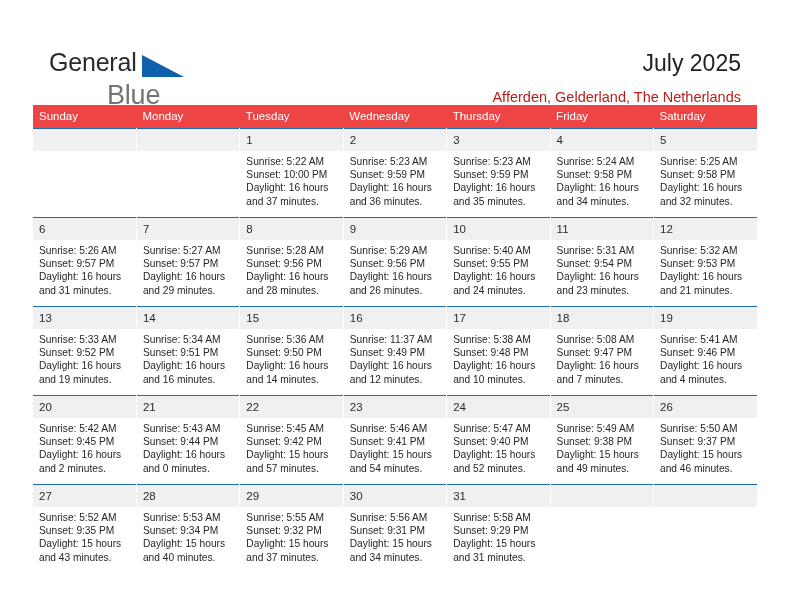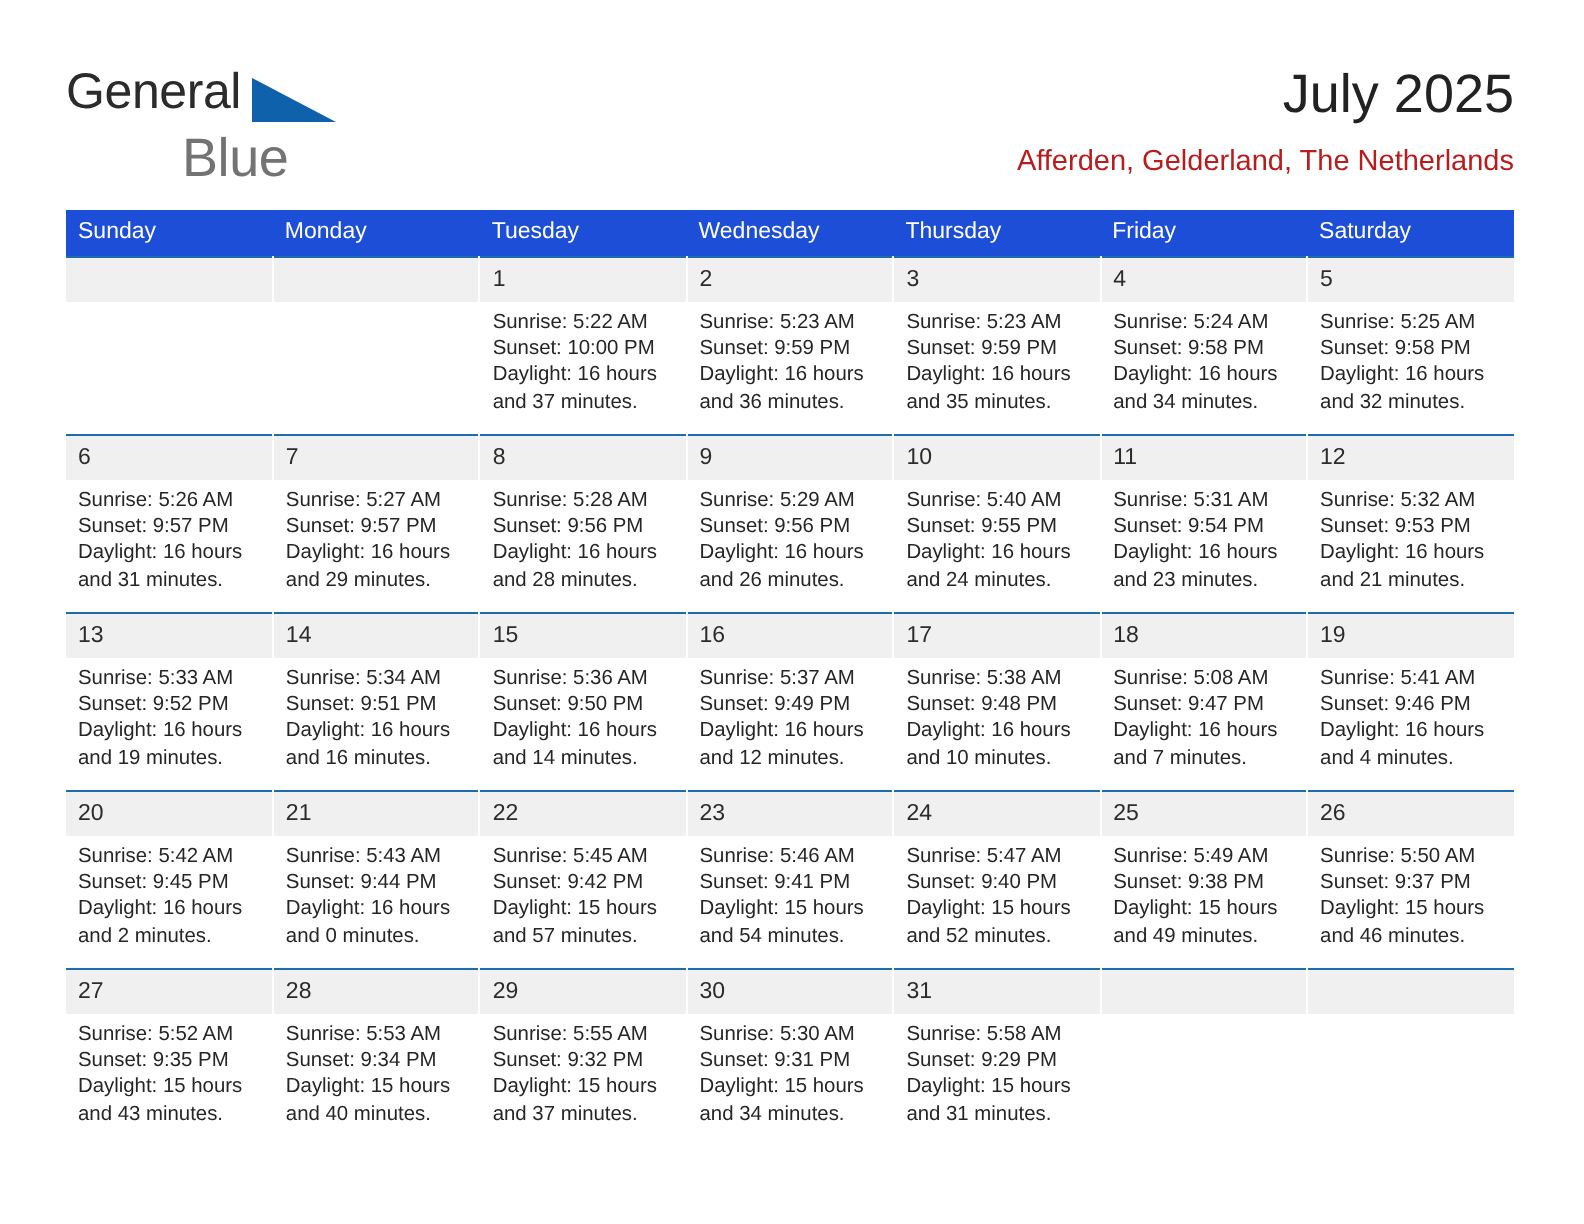--- a/index.html
+++ b/index.html
@@ -4,21 +4,21 @@
 <title>July 2025 Sunrise Sunset Calendar</title>
 <style>
   * { margin:0; padding:0; box-sizing:border-box; }
   html, body {
     width:792px; height:612px;
     background:#ffffff;
     font-family:"Liberation Sans", sans-serif;
     color:#1a1a1a;
     overflow:hidden;
   }
-  .page { position:relative; width:792px; height:612px; padding:0;border-radius:22px; }
+  .page { position:relative; width:792px; height:612px; padding:16px;border-radius:22px; }
 
   
   .top { position:relative; height:72px; }
 
   .logo { position:absolute; left:33px; top:32px; width:170px; height:48px; }
   .logo-general {
     position:absolute; left:0; top:0;
     font-size:25px; line-height:28px;
     color:#2b2b2b; letter-spacing:-0.2px;
     font-weight:400;
@@ -26,36 +26,36 @@
   .logo-tri { position:absolute; left:93px; top:7px; }
   .logo-blue {
     position:absolute; left:58px; top:33px;
     font-size:27px; line-height:28px;
     color:#737373; letter-spacing:-0.2px;
     font-weight:400;
   }
 
   .titles { position:absolute; right:35px; top:30px; text-align:right; }
   .cal-title {
-    font-size:27px; line-height:34px; color:#222222; font-weight:400;
+    font-size:23px; line-height:34px; color:#222222; font-weight:400;
   }
   .cal-subtitle {
     margin-top:8px;
     font-size:14.5px; line-height:18px; color:#b91c1c; font-weight:400;
   }
 
   
   .cal {
     position:absolute; left:33px; top:105px;
     width:724px;
     border-collapse:collapse;
     table-layout:fixed;
   }
   .cal th {
-    background:#1d4ed8;
+    background:#ef4444;
     color:#ffffff;
     font-size:11.5px;
     font-weight:400;
     text-align:left;
     padding:5px 0 6px 6px;
     height:21px;
     border:none;
   }
   .cal td {
     vertical-align:top;
@@ -275,21 +275,21 @@
             <div class="info">
               <div>Sunrise: 5:36 AM</div>
               <div>Sunset: 9:50 PM</div>
               <div>Daylight: 16 hours</div>
               <div>and 14 minutes.</div>
             </div>
           </td>
           <td>
             <div class="daynum">16</div>
             <div class="info">
-              <div>Sunrise: 5:37 AM</div>
+              <div>Sunrise: 11:37 AM</div>
               <div>Sunset: 9:49 PM</div>
               <div>Daylight: 16 hours</div>
               <div>and 12 minutes.</div>
             </div>
           </td>
           <td>
             <div class="daynum">17</div>
             <div class="info">
               <div>Sunrise: 5:38 AM</div>
               <div>Sunset: 9:48 PM</div>
@@ -405,21 +405,21 @@
             <div class="info">
               <div>Sunrise: 5:55 AM</div>
               <div>Sunset: 9:32 PM</div>
               <div>Daylight: 15 hours</div>
               <div>and 37 minutes.</div>
             </div>
           </td>
           <td>
             <div class="daynum">30</div>
             <div class="info">
-              <div>Sunrise: 5:30 AM</div>
+              <div>Sunrise: 5:56 AM</div>
               <div>Sunset: 9:31 PM</div>
               <div>Daylight: 15 hours</div>
               <div>and 34 minutes.</div>
             </div>
           </td>
           <td>
             <div class="daynum">31</div>
             <div class="info">
               <div>Sunrise: 5:58 AM</div>
               <div>Sunset: 9:29 PM</div>

